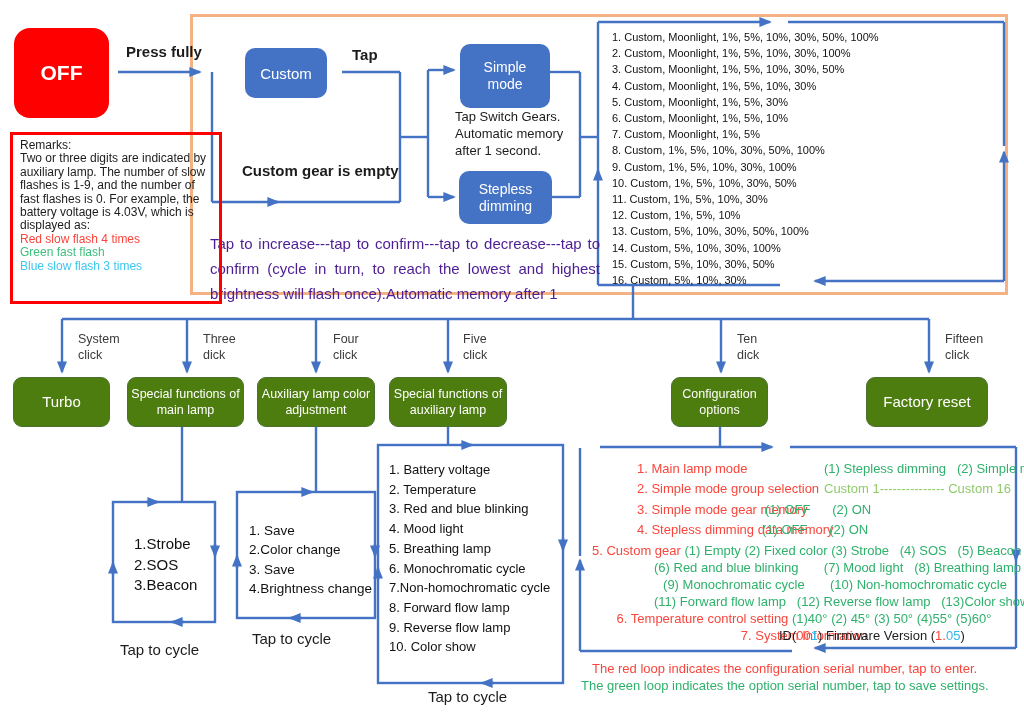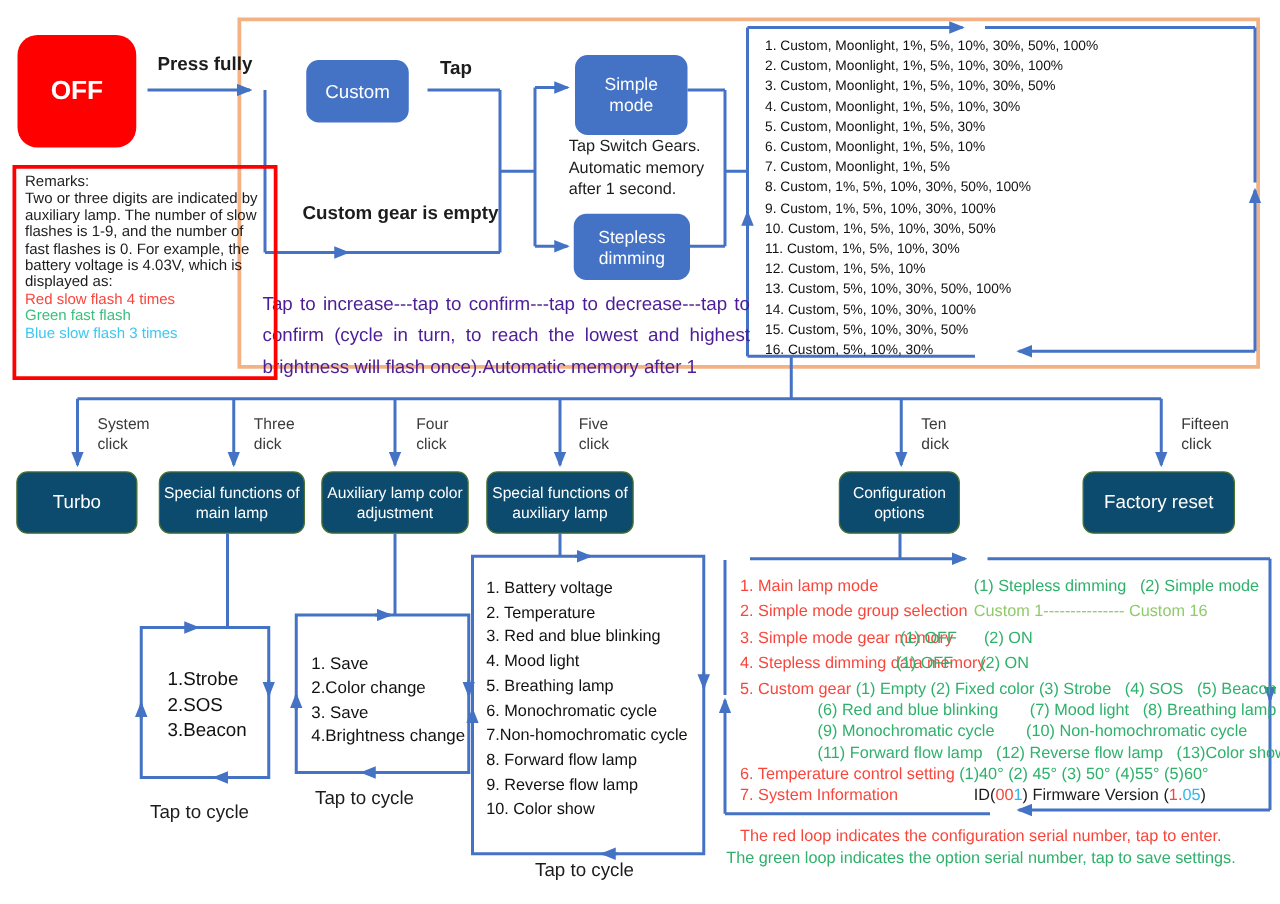--- a/index.html
+++ b/index.html
@@ -2,21 +2,21 @@
 <html><head>
 <meta charset="utf-8">
 <style>
   html,body{margin:0;padding:0;background:#fff;}
   body{width:1024px;height:723px;position:relative;overflow:hidden;
        font-family:"Liberation Sans","DejaVu Sans",sans-serif;color:#222;}
   
   .bluebox{position:absolute;background:#4472C4;color:#fff;border-radius:10px;
            display:flex;align-items:center;justify-content:center;text-align:center;
            font-size:14px;line-height:17px;}
-  .greenbox{position:absolute;background:#0c4a6e;border:1px solid #49722e;color:#fff;border-radius:9px;
+  .greenbox{position:absolute;background:#4d7c0f;border:1px solid #49722e;color:#fff;border-radius:9px;
             display:flex;align-items:center;justify-content:center;text-align:center;
             font-size:12.5px;line-height:16px;padding:2px;box-sizing:border-box;}
   #off-box{position:absolute;left:14px;top:28px;width:95px;height:90px;background:#FE0000;
            border-radius:16px;color:#fff;font-size:21px;font-weight:bold;
            display:flex;align-items:center;justify-content:center;}
   #orange-frame{position:absolute;left:190px;top:14px;width:818px;height:281px;
                 border:3px solid #F4B183;box-sizing:border-box;}
   #remarks-box{position:absolute;left:10px;top:132px;width:212px;height:172px;
                border:3px solid #FE0000;box-sizing:border-box;padding:4px 7px;
                font-size:12px;line-height:13.4px;color:#1c1c1c;}
@@ -29,21 +29,21 @@
   
   #custom-modes{position:absolute;left:612px;top:29px;font-size:11px;line-height:16.2px;color:#111;}
   #aux-list{position:absolute;left:389px;top:460px;font-size:13px;line-height:19.7px;color:#111;}
   #save-list{position:absolute;left:249px;top:521px;font-size:13.5px;line-height:19.4px;color:#111;}
   #strobe-list{position:absolute;left:134px;top:534px;font-size:15px;line-height:20.5px;color:#111;}
   .tapcycle{position:absolute;font-size:15px;color:#1c1c1c;}
   .clicklbl{position:absolute;top:331px;font-size:12.5px;line-height:16px;color:#3b3b3b;}
   
   #config-lines{position:absolute;left:592px;top:461px;width:424px;font-size:13px;}
   .cfg-line{position:relative;white-space:pre;}
-  .row-a{height:20.4px;} .row-b{height:17px;}
+  .row-a{height:20.4px;margin-left:45px;} .row-b{height:17px;text-align:center;}
   .indent{padding-left:62px;}
   .cfg-abs{position:absolute;top:0;white-space:pre;}
   .note{position:absolute;font-size:13px;white-space:pre;}
   #para{position:absolute;left:210px;top:231px;width:390px;font-size:15px;line-height:25px;
         text-align:justify;color:#4c1d95;}
   #tapswitch{position:absolute;left:455px;top:108px;width:120px;font-size:13px;line-height:17px;color:#1c1c1c;}
   svg{position:absolute;left:0;top:0;}
 </style>
 </head>
 <body>

